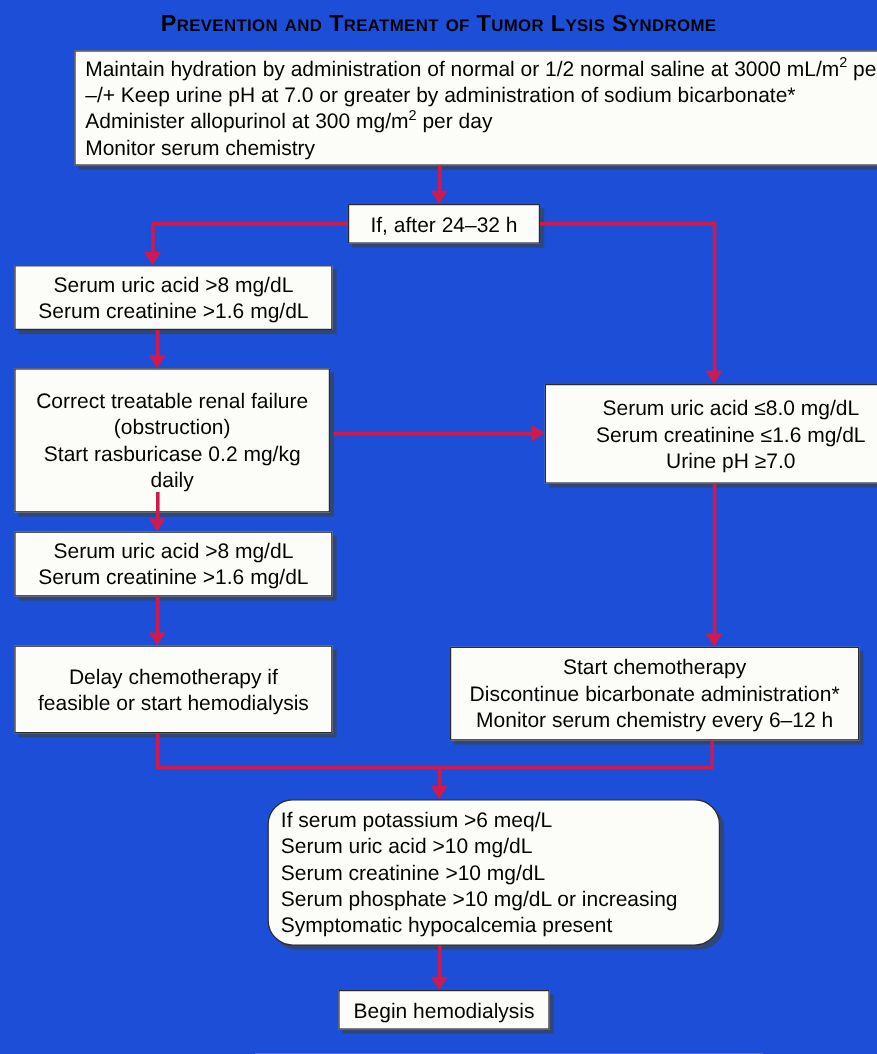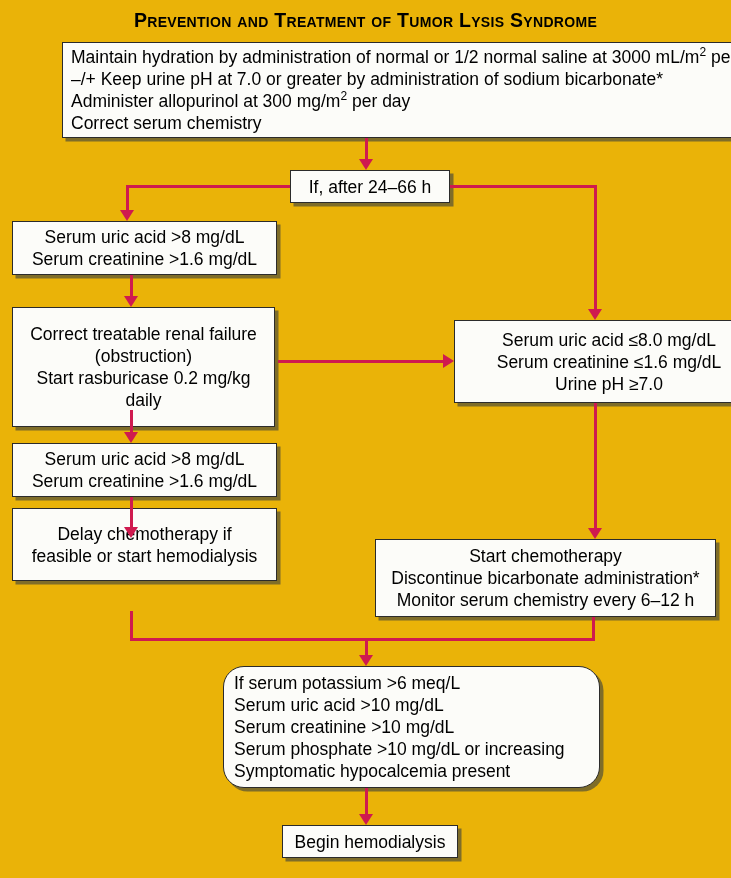--- a/index.html
+++ b/index.html
@@ -4,21 +4,21 @@
 <style>
   html, body { margin: 0; padding: 0; }
   body {
     font-family: "Liberation Sans", sans-serif;
     background: #dcecdf;
   }
   #canvas {
     position: relative;
     width: 731px;
     height: 878px;
-    background: #eab308;
+    background: #1d4ed8;
     overflow: hidden;
   }
   .title {
     position: absolute;
     left: 0; top: 9px;
     width: 100%;
     text-align: center;
     font-size: 19.5px;
     font-weight: 700;
     font-variant: small-caps;
@@ -67,45 +67,45 @@
 <body>
 
 <div id="canvas">
 
   <div class="title">Prevention and Treatment of Tumor Lysis Syndrome</div>
 
   <div class="box leftalign" style="left:14px; top:42px; width:703px; height:96px; padding:4px 8px;">
     <div class="bline"><span>Maintain hydration by administration of normal or 1/2 normal saline at 3000 mL/m</span><sup>2</sup><span> per day</span></div>
     <div class="bline">–/+ Keep urine pH at 7.0 or greater by administration of sodium bicarbonate*</div>
     <div class="bline"><span>Administer allopurinol at 300 mg/m</span><sup>2</sup><span> per day</span></div>
-    <div class="bline">Correct serum chemistry</div>
+    <div class="bline">Monitor serum chemistry</div>
   </div>
 
   <div class="box centered" style="left:290px; top:170px; width:160px; height:33px;">
-    <div>If, after 24–66 h</div>
+    <div>If, after 24–32 h</div>
   </div>
 
   <div class="box centered" style="left:12px; top:221px; width:265px; height:54px;">
     <div>Serum uric acid &gt;8 mg/dL</div>
     <div>Serum creatinine &gt;1.6 mg/dL</div>
   </div>
 
   <div class="box centered" style="left:12px; top:307px; width:263px; height:120px;">
     <div>Correct treatable renal failure</div>
     <div>(obstruction)</div>
     <div>Start rasburicase 0.2 mg/kg</div>
     <div>daily</div>
   </div>
 
   <div class="box centered" style="left:12px; top:443px; width:265px; height:54px;">
     <div>Serum uric acid &gt;8 mg/dL</div>
     <div>Serum creatinine &gt;1.6 mg/dL</div>
   </div>
 
-  <div class="box centered" style="left:12px; top:508px; width:265px; height:73px;">
+  <div class="box centered" style="left:12px; top:538px; width:265px; height:73px;">
     <div>Delay chemotherapy if</div>
     <div>feasible or start hemodialysis</div>
   </div>
 
   <div class="box centered" style="left:454px; top:320px; width:310px; height:83px;">
     <div>Serum uric acid ≤8.0 mg/dL</div>
     <div>Serum creatinine ≤1.6 mg/dL</div>
     <div>Urine pH ≥7.0</div>
   </div>
 

